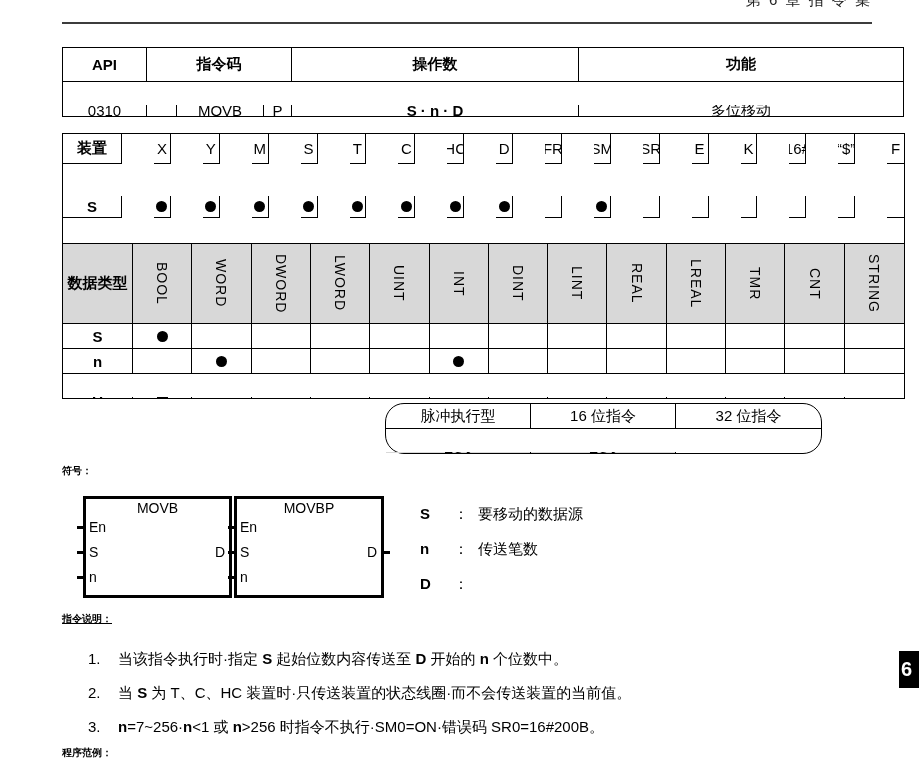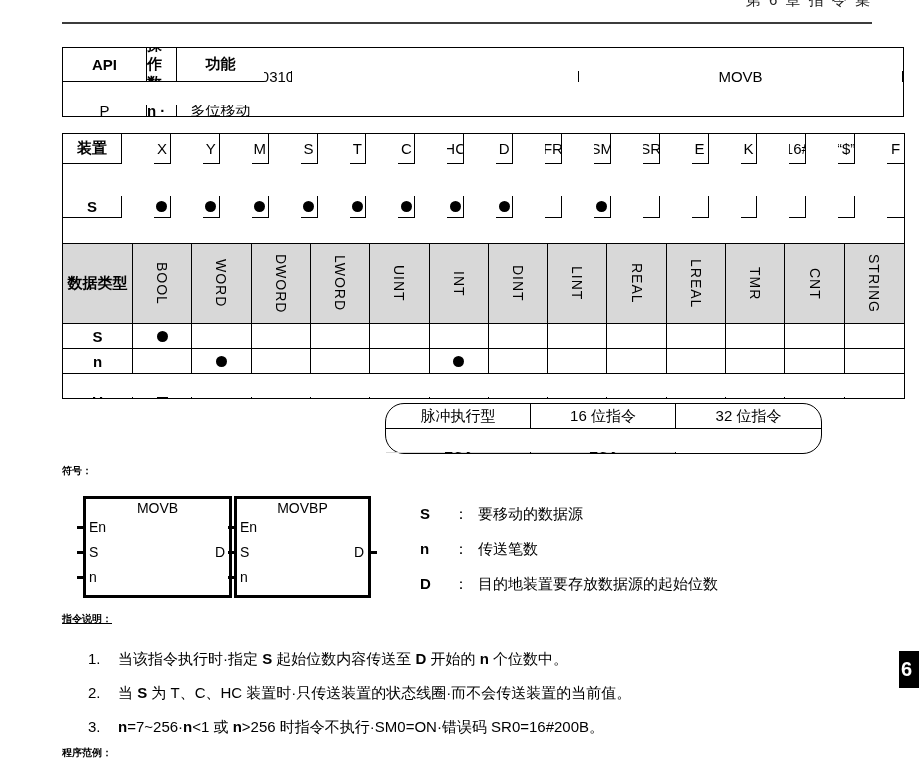--- a/index.html
+++ b/index.html
@@ -43,21 +43,21 @@
     grid-template-columns:1fr 1fr 1fr; grid-template-rows:25px 24px;border-radius:19px; }
 
   .dotf { width:11px; height:11px; border-radius:50%; background:#000; display:inline-block; }
   .doto { width:11px; height:11px; border-radius:50%; border:1.5px solid #000; background:#fff; display:inline-block; }
 
   .sec-title { position:absolute; left:62px; font-weight:bold; font-size:10px; }
 
   
   .lbox { position:absolute; top:496px; height:102px; border:3px solid #000; font-size:14px; background:#fff; }
   #lbox-1 { left:83px; width:149px; }
-  #lbox-2 { left:234px; width:137px; }
+  #lbox-2 { left:234px; width:150px; }
   .ltitle { position:absolute; top:1px; left:0; right:0; text-align:center; }
   .pin { position:absolute; }
   .pin-en { left:3px; top:20px; }
   .pin-s  { left:3px; top:45px; }
   .pin-n  { left:3px; top:70px; }
   .pin-d  { right:4px; top:45px; }
   .stub { position:absolute; width:6px; height:3px; background:#000; }
   .stub.l { left:-9px; }
   .stub.r { right:-9px; }
   .st1 { top:27px; } .st2 { top:52px; } .st3 { top:77px; }
@@ -73,20 +73,21 @@
     font-weight:bold; font-size:20px; display:flex; align-items:center; padding-left:2px; }
 </style>
 </head>
 <body>
 
 <div class="abs" id="chapter">第 6 章 指 令 集</div>
 <div class="abs" id="top-rule"></div>
 
 <div class="abs grid-tbl" id="api-table">
   <div class="c b">API</div>
+  <div class="c b span3">指令码</div>
   <div class="c b">操作数</div>
   <div class="c b lc">功能</div>
   <div class="c lr">0310</div>
   <div class="c lr"></div>
   <div class="c lr">MOVB</div>
   <div class="c lr">P</div>
   <div class="c b lr">S · n · D</div>
   <div class="c lr lc">多位移动</div>
 </div>
 
@@ -336,21 +337,20 @@
   <span class="param-desc">要移动的数据源</span>
 </div>
 <div class="param-row" style="top:540px;">
   <span class="param-name">n</span>
   <span class="param-colon">：</span>
   <span class="param-desc">传送笔数</span>
 </div>
 <div class="param-row" style="top:575px;">
   <span class="param-name">D</span>
   <span class="param-colon">：</span>
-  <span class="param-desc">目的地装置要存放数据源的起始位数</span>
 </div>
 
 <div class="sec-title" style="top:612px;text-decoration:underline;">指令说明：</div>
 
 <div class="ditem" style="top:650px;">
   <span class="num">1.</span>
   <span class="txt"><span>当该指令执行时·指定 </span><b>S</b><span> 起始位数内容传送至 </span><b>D</b><span> 开始的 </span><b>n</b><span> 个位数中。</span></span>
 </div>
 <div class="ditem" style="top:684px;">
   <span class="num">2.</span>

